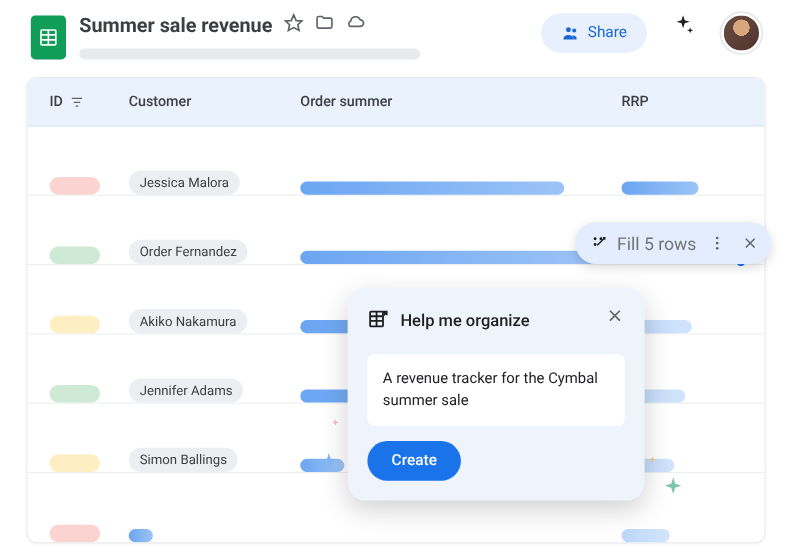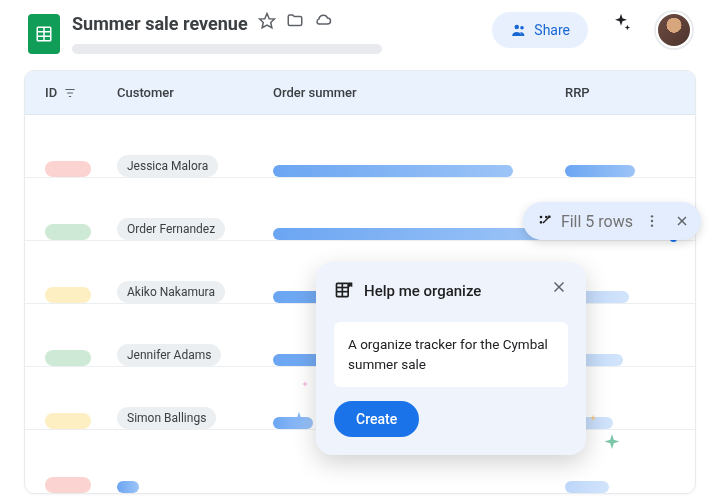--- a/index.html
+++ b/index.html
@@ -214,21 +214,21 @@
         <line x1="10" y1="4" x2="10" y2="20"></line>
         <path d="M17 4h4v4" fill="none"></path>
         <path d="M18 3l3 3-3 3" fill="#1f1f1f" stroke="none"></path>
       </svg>
     <span class="card-title">Help me organize</span>
     <span class="close-x"><svg width="18" height="18" viewBox="0 0 24 24" fill="none" stroke="#5f6368" stroke-width="2">
           <line x1="6" y1="6" x2="18" y2="18"></line>
           <line x1="18" y1="6" x2="6" y2="18"></line>
         </svg></span>
   </div>
-  <div class="card-input">A organize tracker for the Cymbal summer sale</div>
+  <div class="card-input">A revenue tracker for the Cymbal summer sale</div>
   <button class="create-btn">Create</button>
 </div>
 
 <span class="spark" style="left:288px;top:410px">
     <svg width="22" height="22" viewBox="0 0 24 24">
       <path d="M12 2l1.8 5.7L19.5 9.5 13.8 11.3 12 17l-1.8-5.7L4.5 9.5l5.7-1.8L12 2z" fill="#86b7f8"></path>
     </svg>
   </span>
 <span class="spark" style="left:300px;top:380px">
     <svg width="10" height="10" viewBox="0 0 24 24">

